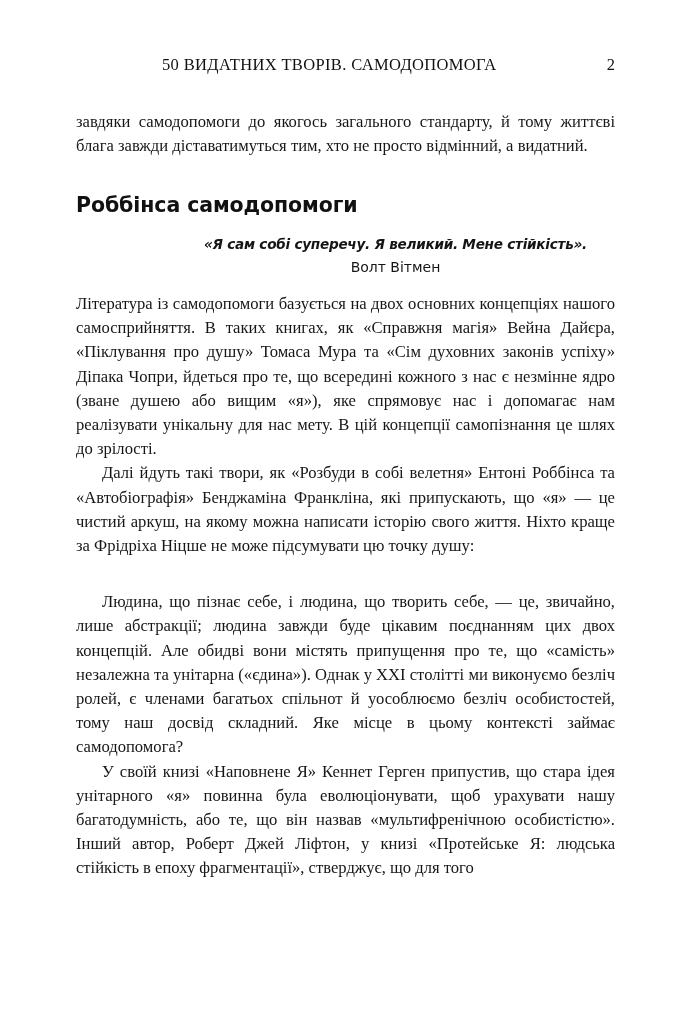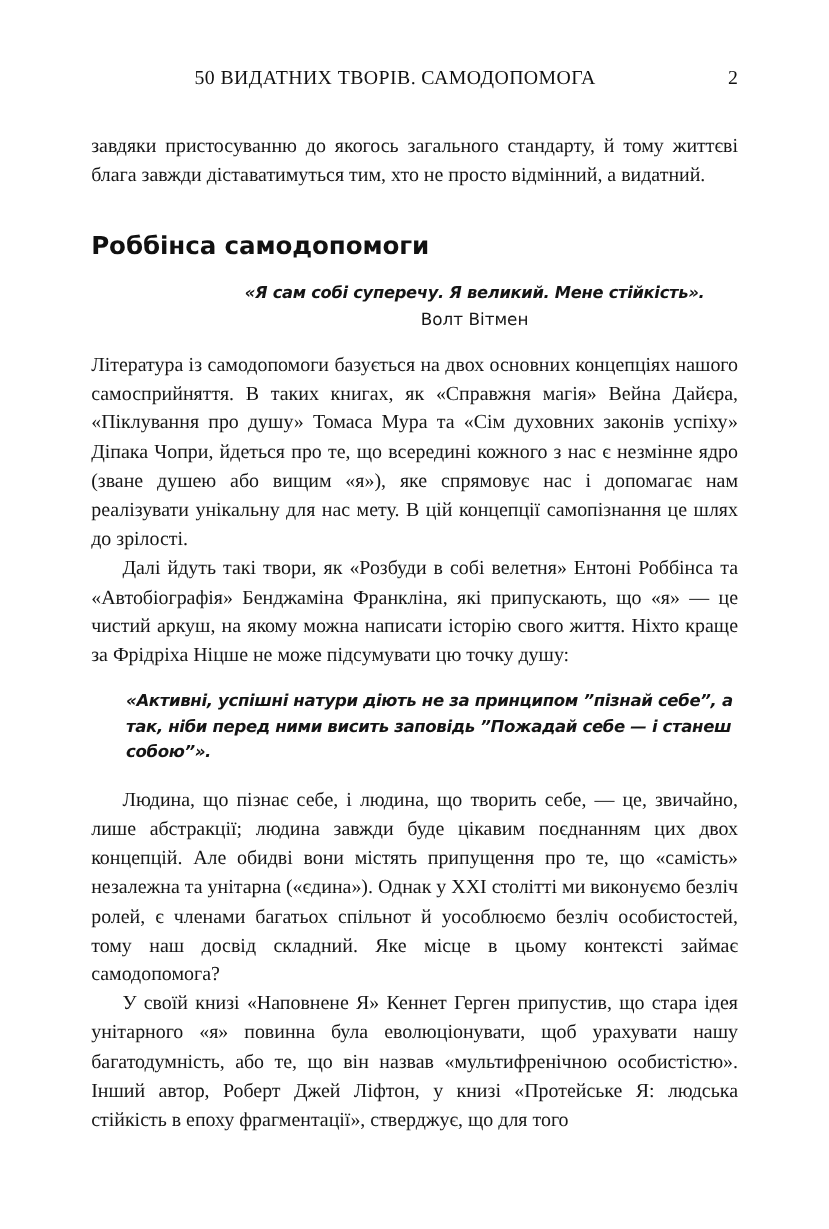--- a/index.html
+++ b/index.html
@@ -136,42 +136,41 @@
 
 <div class="page">
 
   <div class="running-head">
     <span class="running-head-title">50 ВИДАТНИХ ТВОРІВ. САМОДОПОМОГА</span>
     <span class="running-head-folio">2</span>
   </div>
 
   <div class="column">
 
-    <p class="body-text flush">завдяки пристосуванню до якогось загального стандарту, й тому життєві блага завжди діставатимуться тим, хто не просто відмін­ний, а видатний.</p>
+    <p class="body-text flush">завдяки самодопомоги до якогось загального стандарту, й тому життєві блага завжди діставатимуться тим, хто не просто відмін­ний, а видатний.</p>
 
     <div class="heading-gap-before"></div>
 
     <h2 class="section-heading">Роббінса самодопомоги</h2>
 
     <div class="heading-gap-after"></div>
 
     <div class="epigraph">
       <span class="epigraph-quote">«Я сам собі суперечу. Я великий. Мене стійкість».</span>
       <span class="epigraph-source">Волт Вітмен</span>
     </div>
 
     <div class="epigraph-gap-after"></div>
 
     <p class="body-text flush">Література із самодопомоги базується на двох основних концепці­ях нашого самосприйняття. В таких книгах, як «Справжня магія» Вейна Дайєра, «Піклування про душу» Томаса Мура та «Сім ду­ховних законів успіху» Діпака Чопри, йдеться про те, що всередині кожного з нас є незмінне ядро (зване душею або вищим «я»), яке спрямовує нас і допомагає нам реалізувати унікальну для нас мету. В цій концепції самопізнання це шлях до зрілості.</p>
 
     <p class="body-text indent">Далі йдуть такі твори, як «Розбуди в собі велетня» Ентоні Роббінса та «Автобіографія» Бенджаміна Франкліна, які припуска­ють, що «я» — це чистий аркуш, на якому можна написати історію свого життя. Ніхто краще за Фрідріха Ніцше не може підсумувати цю точку душу:</p>
 
     <div class="quote-gap-before"></div>
 
-    <p class="pull-quote">«Активні, успішні натури діють не за принципом ”пізнай себе”, а так, ніби перед ними висить заповідь ”Пожадай себе — і станеш собою”».</p>
 
     <div class="quote-gap-after"></div>
 
     <p class="body-text indent">Людина, що пізнає себе, і людина, що творить себе, — це, зви­чайно, лише абстракції; людина завжди буде цікавим поєднанням цих двох концепцій. Але обидві вони містять припущення про те, що «самість» незалежна та унітарна («єдина»). Однак у XXI столітті ми виконуємо безліч ролей, є членами багатьох спільнот й уособ­люємо безліч особистостей, тому наш досвід складний. Яке місце в цьому контексті займає самодопомога?</p>
 
     <p class="body-text indent">У своїй книзі «Наповнене Я» Кеннет Герген припустив, що стара ідея унітарного «я» повинна була еволюціонувати, щоб урахувати нашу багатодумність, або те, що він назвав «мультифренічною осо­бистістю». Інший автор, Роберт Джей Ліфтон, у книзі «Протейське Я: людська стійкість в епоху фрагментації», стверджує, що для того</p>
 
   </div>
 </div>
 

